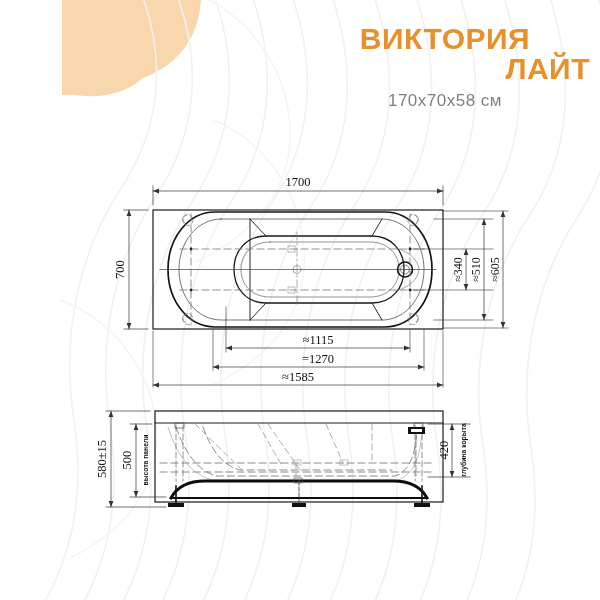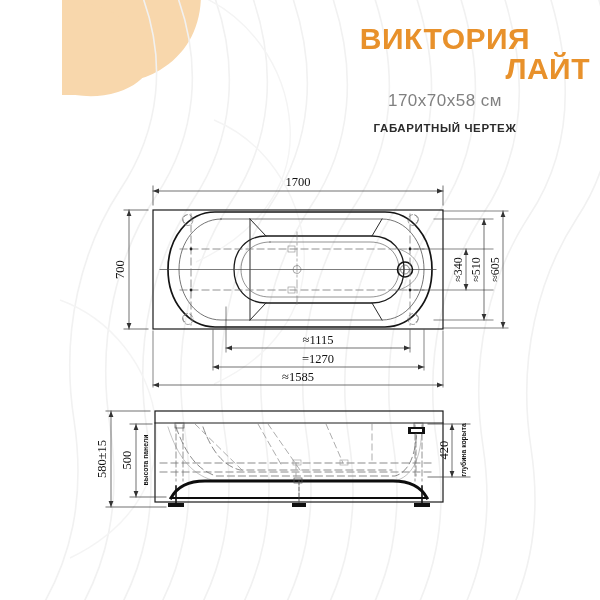--- a/index.html
+++ b/index.html
@@ -84,21 +84,20 @@
         <path d="M214,120 C262,140 300,190 304,250 C308,312 270,358 214,384"></path>
         <path d="M60,300 C110,318 150,366 156,424 C162,486 124,532 70,558"></path>
       </g>
     </g>
   </svg>
 
   <div class="title-block">
     <div class="title-line l1">ВИКТОРИЯ</div>
     <div class="title-line l2">ЛАЙТ</div>
     <div class="subtitle">170x70x58 см</div>
-    <div class="caption">ГАБАРИТНЫЙ ЧЕРТЕЖ</div>
   </div>
 
   <svg id="drawing" viewBox="0 0 600 600">
 
     <g stroke-linecap="square" shape-rendering="geometricPrecision">
 
     <g>
 
       <rect x="153" y="210" width="290" height="119" fill="none" stroke="#1a1a1a" stroke-width="1.2"></rect>
 

